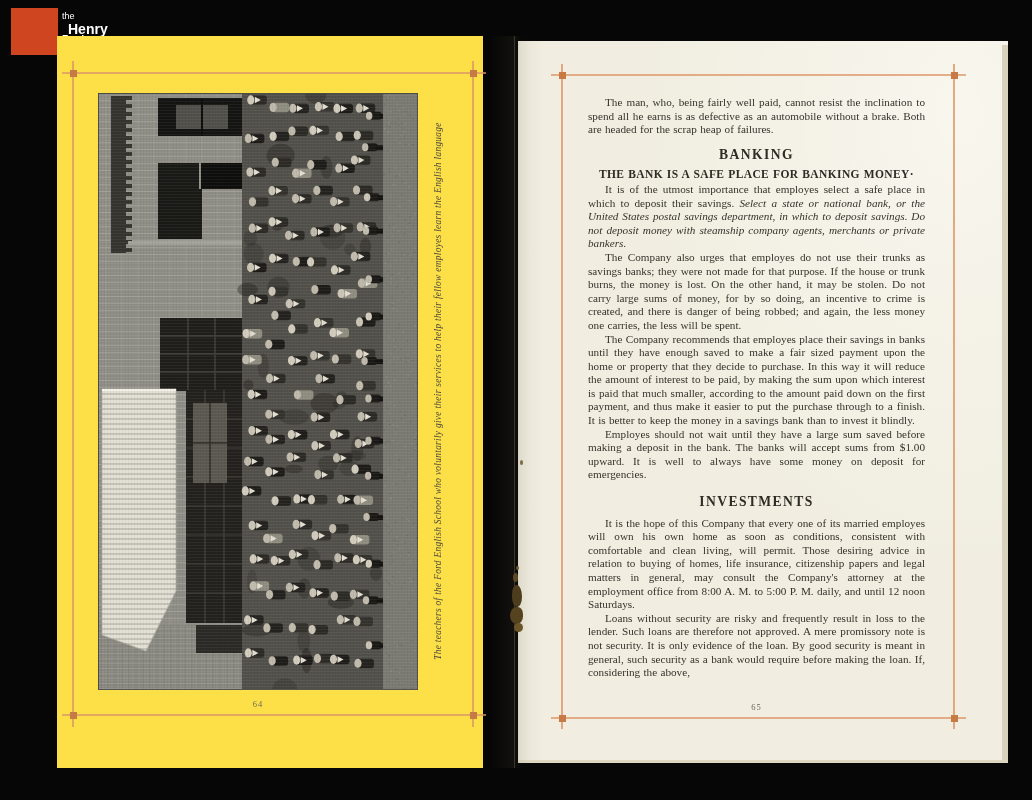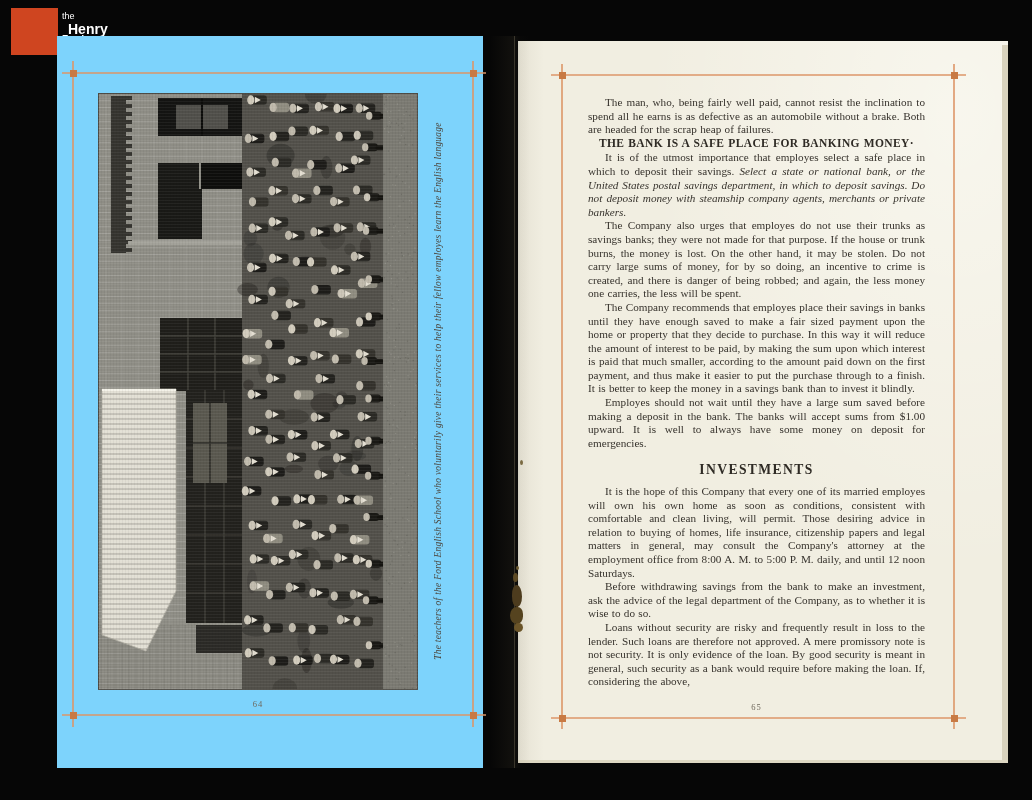--- a/index.html
+++ b/index.html
@@ -20,21 +20,21 @@
   .logo .l-ford{left:7px;top:27px;font-size:10px;font-weight:700;}
 
   
   .page{position:absolute;background:#eeebde;}
   .page-left{
     left:57px;top:36px;width:426px;height:732px;
     background:
       radial-gradient(ellipse at 18% 96%, rgba(196,170,110,0.18), rgba(196,170,110,0) 45%),
       radial-gradient(ellipse at 95% 50%, rgba(120,110,90,0.10), rgba(120,110,90,0) 40%),
       linear-gradient(to right, #ecead d0 0%, #edeadd 100%);
-    background-color:#7dd3fc;
+    background-color:#fde047;
   }
   .page-right{
     left:518px;top:41px;width:490px;height:722px;
     background:
       radial-gradient(ellipse at 90% 10%, rgba(255,255,250,0.5), rgba(255,255,250,0) 50%),
       linear-gradient(to right, rgba(130,120,95,0.10) 0, rgba(130,120,95,0) 26px),
       #f1eee1;
   }
   .page-right .edge-right{
     position:absolute;right:0;top:4px;width:6px;height:715px;background:#d8d2bd;
@@ -943,30 +943,30 @@
         <rect x="41" y="31" width="7" height="7"></rect>
         <rect x="433" y="31" width="7" height="7"></rect>
         <rect x="41" y="674" width="7" height="7"></rect>
         <rect x="433" y="674" width="7" height="7"></rect>
       </g>
     </svg>
 
     <div class="textcol">
       <p>The man, who, being fairly well paid, cannot resist the inclination to spend all he earns is as defective as an automobile without a brake.  Both are headed for the scrap heap of failures.</p>
 
+      <p class="h-main">BANKING</p>
       <p class="h-sub">THE BANK IS A SAFE PLACE FOR BANKING MONEY·</p>
 
       <p><span>It is of the utmost importance that employes select a safe place in which to deposit their savings.  </span><i>Select a state or national bank, or the United States postal savings department, in which to deposit savings.  Do not deposit money with steamship company agents, merchants or private bankers.</i></p>
       <p>The Company also urges that employes do not use their trunks as savings banks; they were not made for that purpose.  If the house or trunk burns, the money is lost.  On the other hand, it may be stolen.  Do not carry large sums of money, for by so doing, an incentive to crime is created, and there is danger of being robbed; and again, the less money one carries, the less will be spent.</p>
       <p>The Company recommends that employes place their savings in banks until they have enough saved to make a fair sized payment upon the home or property that they decide to purchase.  In this way it will reduce the amount of interest to be paid, by making the sum upon which interest is paid that much smaller, according to the amount paid down on the first payment, and thus make it easier to put the purchase through to a finish.  It is better to keep the money in a savings bank than to invest it blindly.</p>
       <p>Employes should not wait until they have a large sum saved before making a deposit in the bank.  The banks will accept sums from $1.00 upward.  It is well to always have some money on deposit for emergencies.</p>
 
       <p class="h-main h-invest">INVESTMENTS</p>
       <p>It is the hope of this Company that every one of its married employes will own his own home as soon as conditions, consistent with comfortable and clean living, will permit.  Those desiring advice in relation to buying of homes, life insurance, citizenship papers and legal matters in general, may consult the Company's attorney at the employment office from 8:00 A. M. to 5:00 P. M. daily, and until 12 noon Saturdays.</p>
-      <p>Before withdrawing savings from the bank to make an investment, ask the advice of the legal department of the Company, as to whether it is wise to do so.</p>
       <p>Loans without security are risky and frequently result in loss to the lender.  Such loans are therefore not approved.  A mere promissory note is not security.  It is only evidence of the loan.  By good security is meant in general, such security as a bank would require before making the loan.  If, considering the above,</p>
     </div>
 
     <div class="pagenum pagenum-right">65</div>
   </div>
 
   <div class="gutter"></div>
   <div class="stain s1"></div>
   <div class="stain s2"></div>
   <div class="stain s3"></div>

